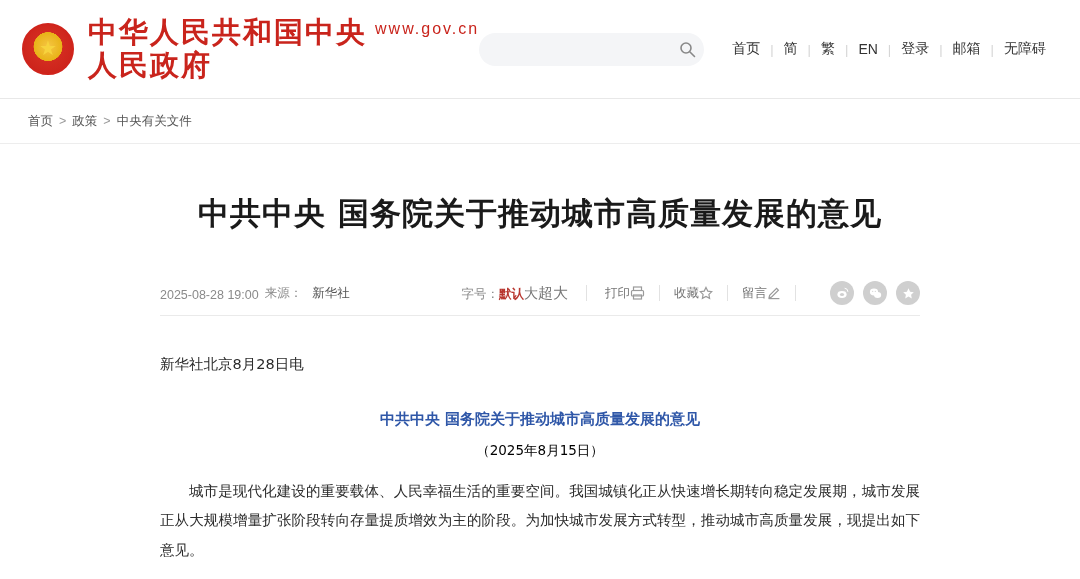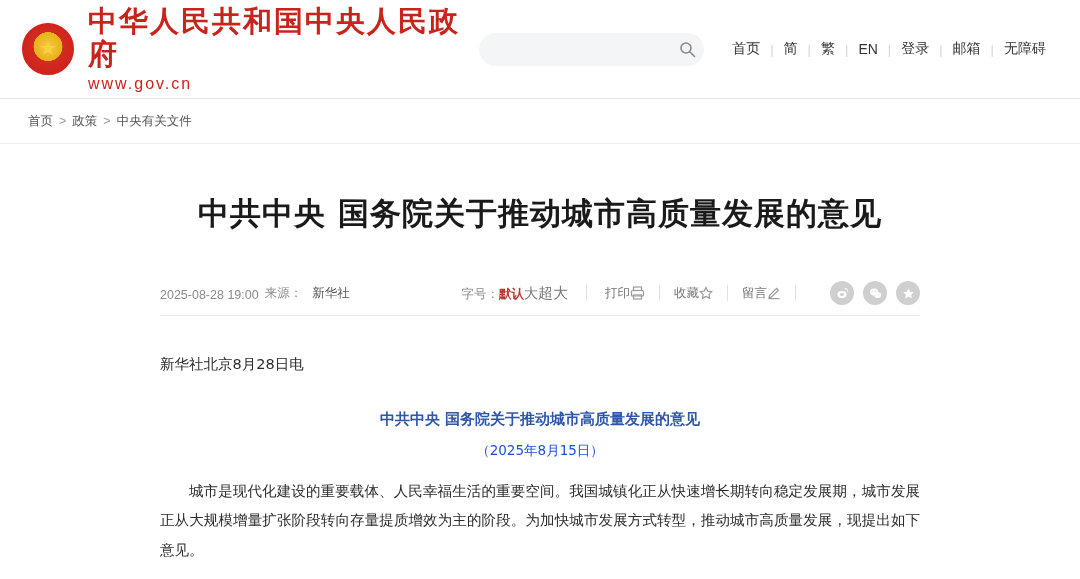--- a/index.html
+++ b/index.html
@@ -51,21 +51,20 @@
     position: absolute;
     left: 0; right: 0; top: 50%;
     transform: translateY(-56%);
     text-align: center;
     font-size: 20px;
     color: #f7d33d;
     line-height: 1;
   }
   .brand-text {
     display: flex;
-    flex-direction: column;
     justify-content: center;
   }
   .brand-title {
     font-family: "DejaVu Sans", sans-serif;
     font-size: 29px;
     font-weight: bold;
     letter-spacing: 2px;
     color: #c9241c;
     line-height: 1.15;
   }
@@ -222,21 +221,21 @@
   .dateline { margin: 0 0 24px 0; }
   .center-title {
     text-align: center;
     color: #2f57a8;
     font-weight: bold;
     font-size: 15px;
     margin: 14px 0 2px 0;
   }
   .center-date {
     text-align: center;
-    color: #1d4ed8;
+    color: #000000;
     font-size: 13.5px;
     margin: 0 0 12px 0;
   }
   .para {
     text-indent: 2em;
     margin: 0 0 4px 0;
     text-align: justify;
   }
   .section-head {
     text-indent: 2em;

